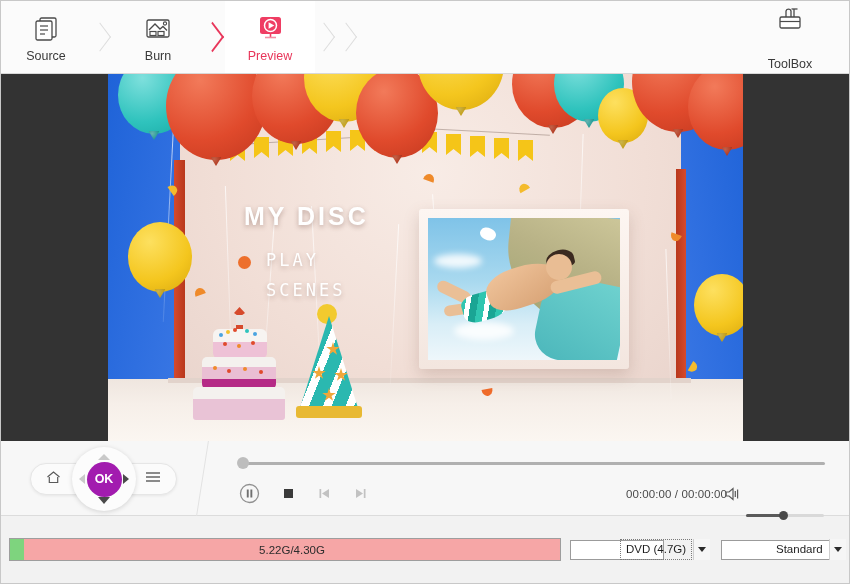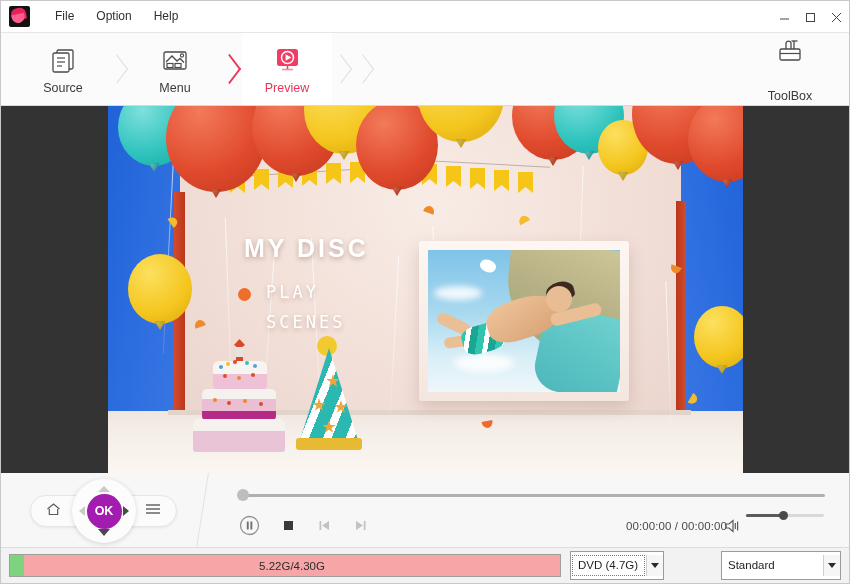--- a/index.html
+++ b/index.html
@@ -62,21 +62,21 @@
   }
 
   
   .toolbar {
     height: 73px; flex: 0 0 73px;
     background: #fbfbfb;
     display: flex; align-items: stretch;
     position: relative;
     border-bottom: 1px solid #d8d8d8;
   }
-  .tabs { display: flex; align-items: stretch; position: relative; padding-left: 17px; }
+  .tabs { display: flex; align-items: stretch; position: relative; }
   .tab {
     width: 90px; position: relative;
     display: flex; flex-direction: column;
     align-items: center; justify-content: center;
     cursor: default; gap: 4px;
     background: #fbfbfb;
   }
   .tab.active { background: #ffffff; }
   .tab .tab-label {
     font-size: 12.5px; color: #3a3a3a; line-height: 14px;
@@ -433,25 +433,25 @@
     background: #a6d9f7;
     display: flex; align-items: center; justify-content: center;
     font-size: 11.5px; color: #2c2c2c;
   }
   .cap-seg-over {
     background: #f6a6a6; flex: 1 1 auto;
     display: flex; align-items: center; justify-content: center;
     font-size: 11.5px; color: #2c2c2c;
   }
   .combo {
-    height: 29px; background: #fff;
+    height: 20px; background: #fff;
     border: 1px solid #9b9b9b;
     display: flex; align-items: center;
     font-size: 11.5px; color: #1e1e1e;
-    position: relative; cursor: default;
+    position: relative; cursor: default; padding-left: 48px;
   }
   .combo .combo-text {
     padding: 0 6px; white-space: nowrap;
     flex: 1 1 auto; line-height: 21px;
   }
   .combo.focus .combo-text {
     outline: 1px dotted #7a7a7a; outline-offset: -1px;
     margin: 1px;
   }
   .combo .arrowbox {
@@ -466,46 +466,20 @@
     border-top: 5px solid #2b2b2b;
   }
   .combo-disc { width: 94px; flex: 0 0 94px; }
   .combo-quality { width: 120px; flex: 0 0 120px; margin-left: 48px; }
 </style>
 </head>
 <body>
 
 <div class="app">
 
-  <div class="titlebar">
-    <div class="logo"></div>
-    <div class="menubar">
-      <div class="menu-item">File</div>
-      <div class="menu-item">Option</div>
-      <div class="menu-item">Help</div>
-    </div>
-    <div class="wincontrols">
-      <div class="wc">
-        <svg width="11" height="11" viewBox="0 0 11 11">
-            <line x1="1" y1="7" x2="10" y2="7" stroke="#444" stroke-width="1"></line>
-          </svg>
-      </div>
-      <div class="wc">
-        <svg width="11" height="11" viewBox="0 0 11 11">
-            <rect x="1.5" y="1.5" width="8" height="8" fill="none" stroke="#444" stroke-width="1"></rect>
-          </svg>
-      </div>
-      <div class="wc close">
-        <svg width="11" height="11" viewBox="0 0 11 11">
-            <line x1="1" y1="1" x2="10" y2="10" stroke="currentColor" stroke-width="1"></line>
-            <line x1="10" y1="1" x2="1" y2="10" stroke="currentColor" stroke-width="1"></line>
-          </svg>
-      </div>
-    </div>
-  </div>
 
   <div class="toolbar">
     <div class="tabs">
 
       <div class="tab">
         <div class="ico">
           <svg width="30" height="30" viewBox="0 0 30 30">
             <rect x="9" y="5" width="16" height="19" rx="1.5" fill="#fff" stroke="#4a4a4a" stroke-width="1.3"></rect>
             <rect x="5" y="8" width="16" height="19" rx="1.5" fill="#fff" stroke="#4a4a4a" stroke-width="1.3"></rect>
             <line x1="9" y1="13" x2="17" y2="13" stroke="#4a4a4a" stroke-width="1.2"></line>
@@ -521,21 +495,21 @@
       <div class="tab">
         <div class="ico">
           <svg width="30" height="30" viewBox="0 0 30 30">
             <rect x="4" y="7" width="22" height="17" rx="1.5" fill="#fff" stroke="#4a4a4a" stroke-width="1.3"></rect>
             <path d="M6 17 L12 11 L17 16 L20 13.5 L24 17.5" fill="none" stroke="#4a4a4a" stroke-width="1.3"></path>
             <circle cx="22" cy="10.5" r="1.6" fill="none" stroke="#4a4a4a" stroke-width="1.1"></circle>
             <rect x="7" y="18.5" width="6" height="4" fill="none" stroke="#4a4a4a" stroke-width="1.2"></rect>
             <rect x="15" y="18.5" width="6" height="4" fill="none" stroke="#4a4a4a" stroke-width="1.2"></rect>
           </svg>
         </div>
-        <div class="tab-label">Menu</div>
+        <div class="tab-label">Burn</div>
       </div>
 
       <div class="chev hot"></div>
 
       <div class="tab active">
         <div class="ico">
           <svg width="32" height="32" viewBox="0 0 32 32">
             <rect x="6" y="5" width="21" height="17" rx="2.5" fill="#ef3d63"></rect>
             <circle cx="16.5" cy="13.5" r="6" fill="none" stroke="#fff" stroke-width="1.5"></circle>
             <path d="M14.6 10.3 L20.3 13.5 L14.6 16.7 Z" fill="#fff"></path>

